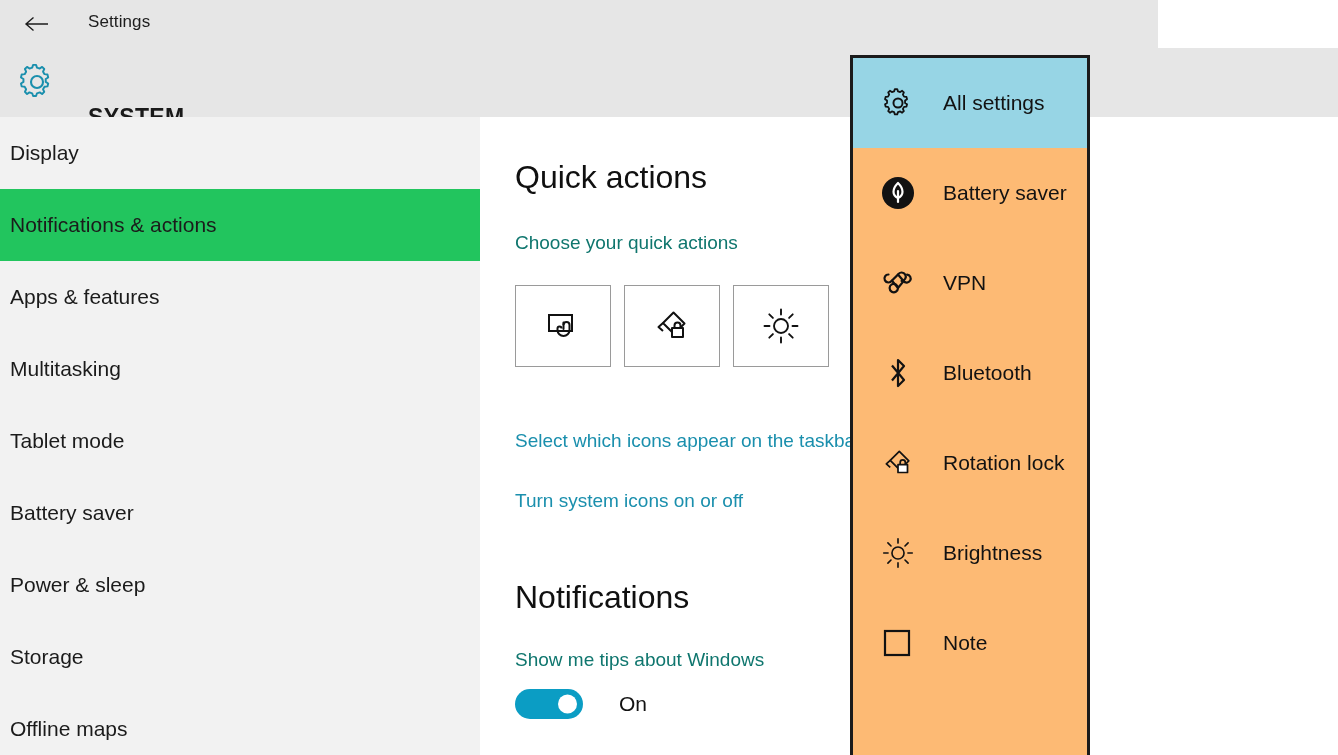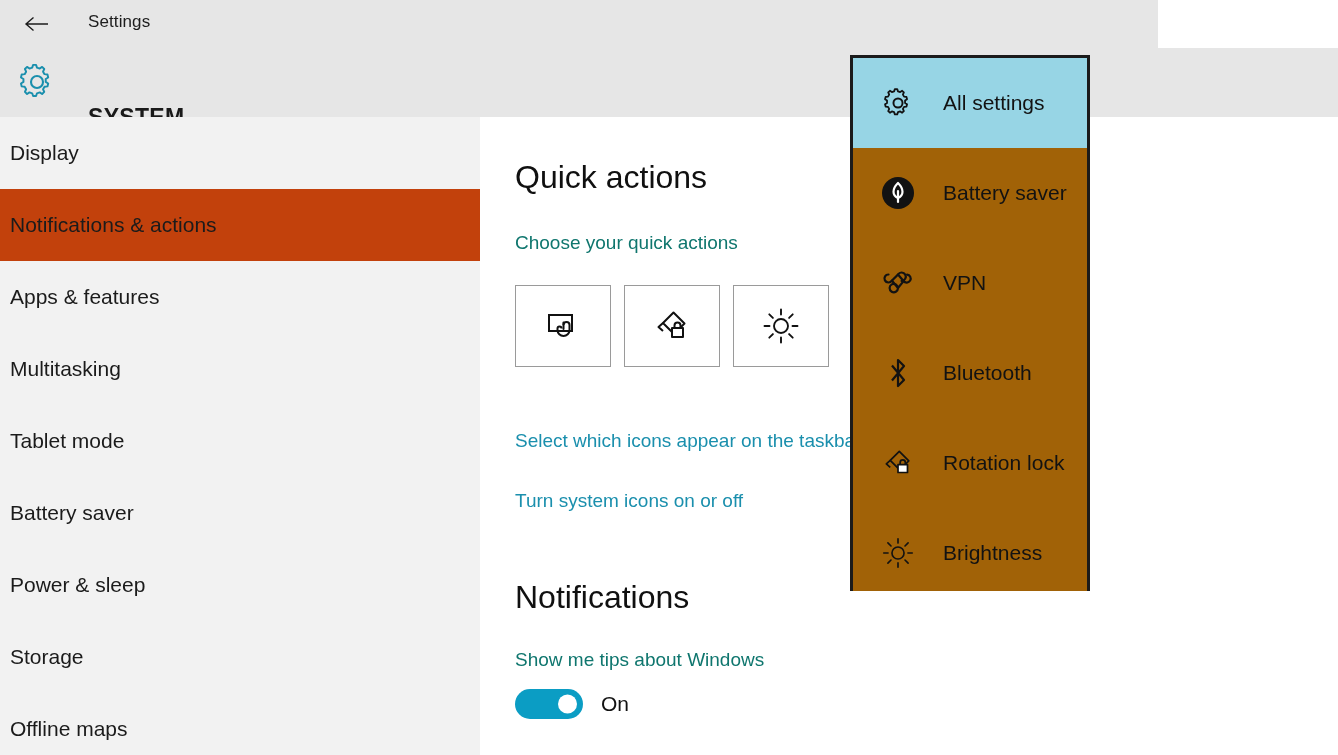--- a/index.html
+++ b/index.html
@@ -80,21 +80,21 @@
     height: 72px;
     display: flex;
     align-items: center;
     padding-left: 10px;
     box-sizing: border-box;
     font-size: 21px;
     color: #1b1b1b;
     white-space: nowrap;
   }
   .nav-item.selected {
-    background: #c2410c;
+    background: #22c55e;
   }
 
   
   .content {
     position: absolute;
     left: 480px; top: 117px;
     width: 858px; height: 638px;
     background: #ffffff;
     overflow: hidden;
   }
@@ -149,31 +149,31 @@
   }
   .toggle .knob {
     position: absolute;
     right: 6px; top: 50%;
     transform: translateY(-50%);
     width: 19px; height: 19px;
     border-radius: 50%;
     background: #ffffff;
   }
   .toggle-state {
-    margin-left: 18px;
+    margin-left: 36px;
     font-size: 21px;
     color: #121212;
   }
 
   
   .flyout {
     position: absolute;
     left: 850px; top: 55px;
-    width: 240px; height: 536px;
-    background: #a16207;
+    width: 240px; height: 700px;
+    background: #fdba74;
     border: 3px solid #1b1b1b;
     border-bottom: none;
     box-sizing: border-box;
     overflow: hidden;
   }
   .flyout-item {
     position: relative;
     height: 90px;
     display: flex;
     align-items: center;

